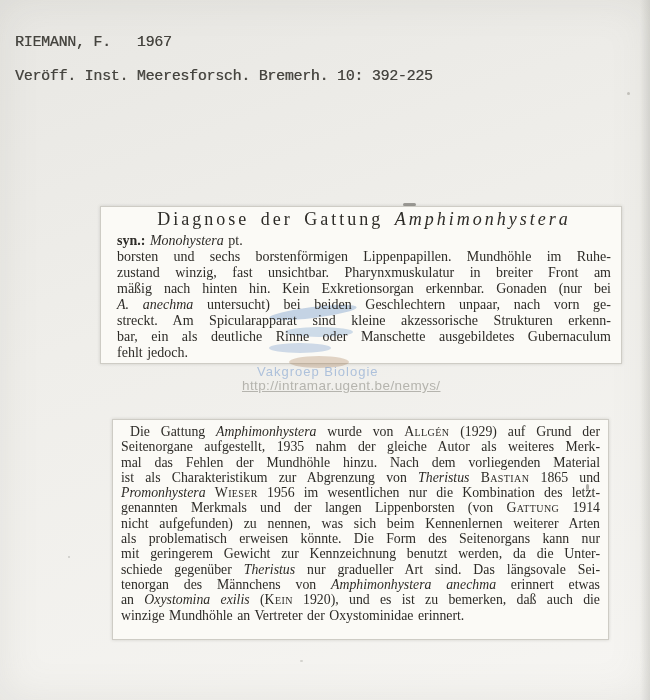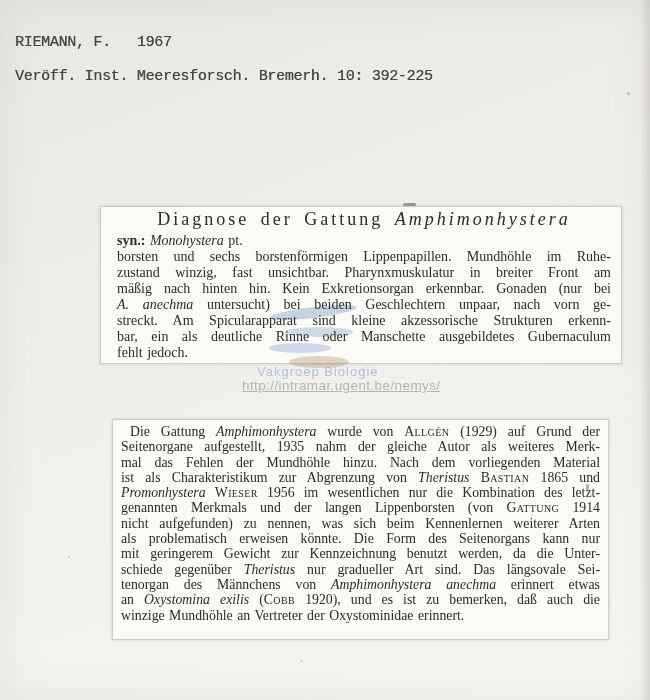--- a/index.html
+++ b/index.html
@@ -116,21 +116,21 @@
         <div class="line">Seitenorgane aufgestellt, 1935 nahm der gleiche Autor als weiteres Merk-</div>
         <div class="line">mal das Fehlen der Mundhöhle hinzu. Nach dem vorliegenden Material</div>
         <div class="line">ist als Charakteristikum zur Abgrenzung von <i>Theristus</i> <span class="sc">Bastian</span> 1865 und</div>
         <div class="line"><i>Promonhystera</i> <span class="sc">Wieser</span> 1956 im wesentlichen nur die Kombination des letzt-</div>
         <div class="line">genannten Merkmals und der langen Lippenborsten (von <span class="sc">Gattung</span> 1914</div>
         <div class="line">nicht aufgefunden) zu nennen, was sich beim Kennenlernen weiterer Arten</div>
         <div class="line">als problematisch erweisen könnte. Die Form des Seitenorgans kann nur</div>
         <div class="line">mit geringerem Gewicht zur Kennzeichnung benutzt werden, da die Unter-</div>
         <div class="line">schiede gegenüber <i>Theristus</i> nur gradueller Art sind. Das längsovale Sei-</div>
         <div class="line">tenorgan des Männchens von <i>Amphimonhystera anechma</i> erinnert etwas</div>
-        <div class="line">an <i>Oxystomina exilis</i> (<span class="sc">Cobb</span> 1920), und es ist zu bemerken, daß auch die</div>
+        <div class="line">an <i>Oxystomina exilis</i> (<span class="sc">Kein</span> 1920), und es ist zu bemerken, daß auch die</div>
         <div class="line last">winzige Mundhöhle an Vertreter der Oxystominidae erinnert.</div>
       </div>
   </div>
 
   <div class="speck sp1"></div>
   <div class="speck sp2"></div>
   <div class="speck sp3"></div>
   <div class="speck sp4"></div>
   <div class="speck sp5"></div>
   <div class="edge-shadow"></div>

